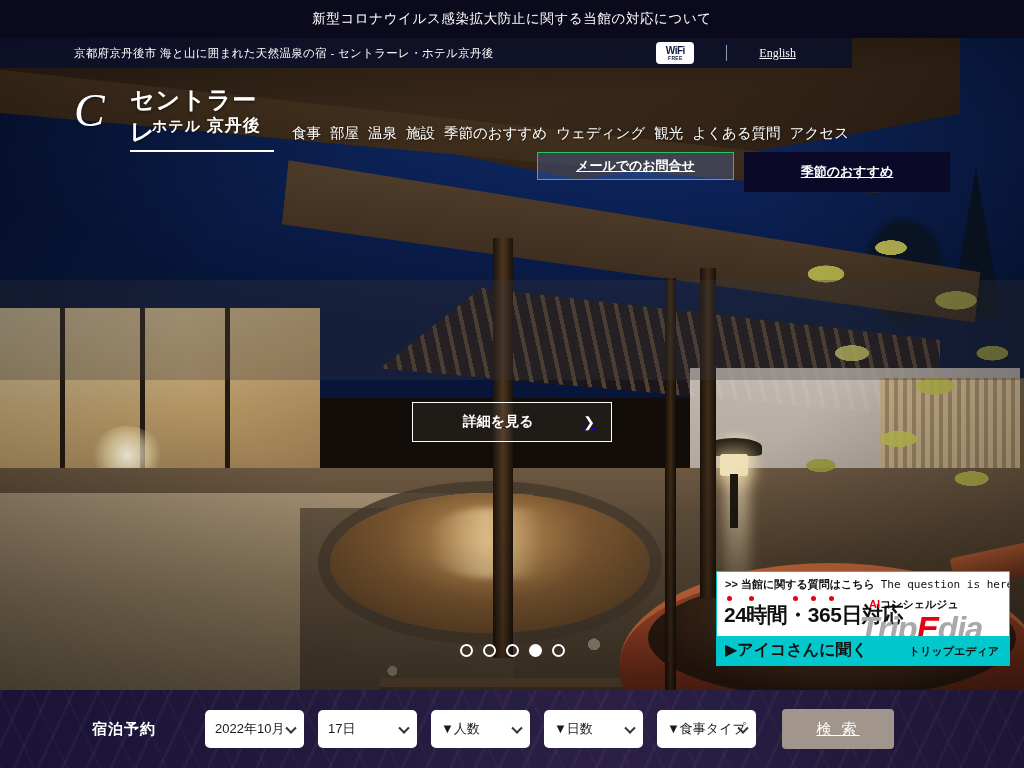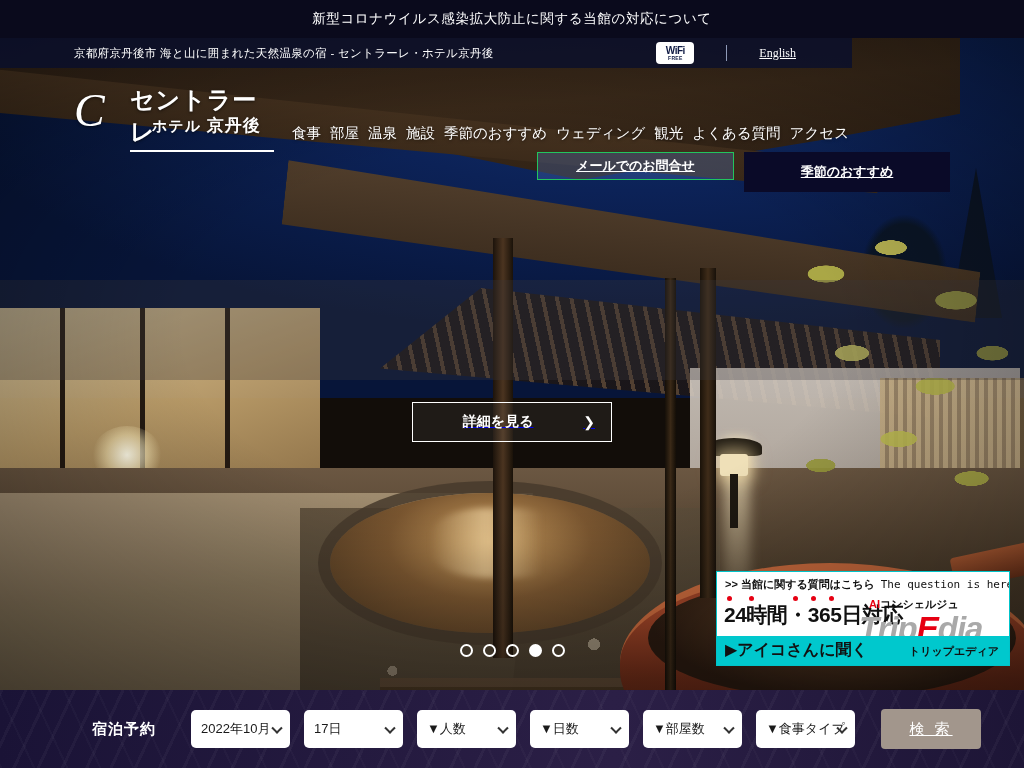--- a/index.html
+++ b/index.html
@@ -312,33 +312,33 @@
     position: absolute; left: 0; top: 690px; width: 1024px; height: 78px;
     background:
       repeating-linear-gradient(115deg, rgba(255,255,255,.035) 0 3px, rgba(255,255,255,0) 3px 22px),
       repeating-linear-gradient(65deg, rgba(255,255,255,.025) 0 2px, rgba(255,255,255,0) 2px 30px),
       linear-gradient(90deg, #1a1336 0%, #241a3f 35%, #2b1f46 60%, #1d1536 100%);
     display: flex; align-items: center; z-index: 35;
   }
   .booking .bk-label {
     margin-left: 92px; color: #ffffff; font-size: 15px; font-weight: bold; letter-spacing: 1px; white-space: nowrap;
   }
-  .selects { display: flex; gap: 14px; margin-left: 35px; align-items: center; }
+  .selects { display: flex; gap: 14px; margin-left: 49px; align-items: center; }
   .sel {
     width: 99px; height: 38px; background: #ffffff; border-radius: 5px;
     display: flex; align-items: center; position: relative; padding: 0 10px;
     overflow: hidden;
   }
   .sel .sel-text { font-size: 13px; color: #1a1a1a; white-space: nowrap; overflow: hidden; }
   .sel .chev {
     position: absolute; right: 9px; top: 50%; transform: translateY(-60%) rotate(45deg);
     width: 8px; height: 8px; border-right: 2px solid #333; border-bottom: 2px solid #333;
   }
   .btn-search {
-    margin-left: 26px; width: 100px; height: 40px; background: #a2968c; border-radius: 4px;
+    margin-left: 26px; width: 112px; height: 40px; background: #a2968c; border-radius: 4px;
     display: flex; align-items: center; justify-content: center;
     color: #ffffff; font-size: 15px; letter-spacing: 3px; font-weight: normal;
   }
 </style>
 </head>
 <body>
 
 <div class="page">
 
   <div class="notice-bar">
@@ -473,24 +473,20 @@
       </div>
       <div class="sel">
         <span class="sel-text">▼人数</span>
         <span class="chev"></span>
       </div>
       <div class="sel">
         <span class="sel-text">▼日数</span>
         <span class="chev"></span>
       </div>
       <div class="sel">
-        <span class="sel-text">▼部屋数</span>
-        <span class="chev"></span>
-      </div>
-      <div class="sel">
         <span class="sel-text">▼食事タイプ</span>
         <span class="chev"></span>
       </div>
     </div>
     <a class="btn-search" href="#">検 索</a>
   </div>
 
 </div>
 
 </body></html>

